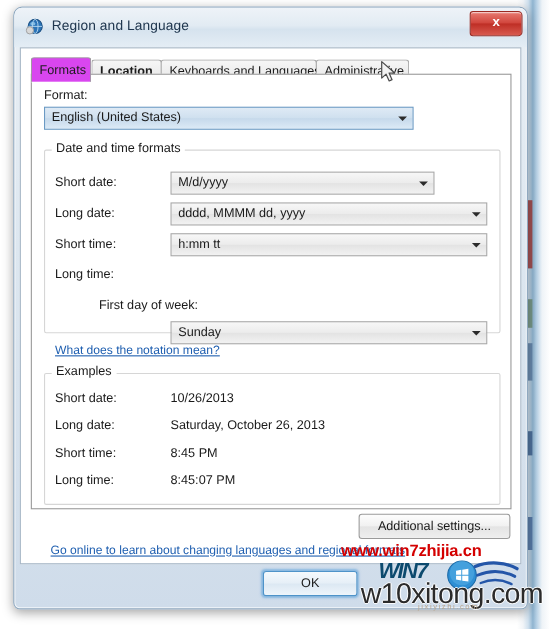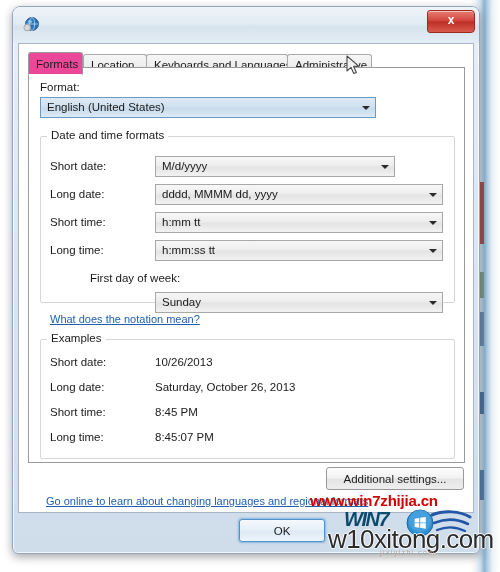--- a/index.html
+++ b/index.html
@@ -103,21 +103,21 @@
     background: linear-gradient(to bottom, #f6f6f6 0%, #e7e7e7 100%);
     border: 1px solid #a9a9a9;
     border-bottom: none;
     border-radius: 3px 3px 0 0;
     box-sizing: border-box;
     white-space: nowrap;
     cursor: default;
   }
   .tab.active {
     top: 0px; height: 23px; line-height: 22px;
-    background: #ec4899;
+    background: #d946ef;
     border-color: #9a9a9a;
     border-bottom: 1px solid #ffffff;
     z-index: 5;
     font-weight: normal;
   }
   .tab-page {
     position: absolute;
     left: 9px; top: 23px;
     width: 437px; height: 396px;
     background: #ffffff;
@@ -290,28 +290,29 @@
 
     <div class="titlebar">
       <svg class="title-icon" viewBox="0 0 17 17">
         <circle cx="9" cy="8" r="6.4" fill="#2b74b8"></circle>
         <circle cx="9" cy="8" r="6.4" fill="none" stroke="#1a4f83" stroke-width="1"></circle>
         <ellipse cx="9" cy="8" rx="2.6" ry="6.4" fill="none" stroke="#bcdcf2" stroke-width=".8"></ellipse>
         <path d="M2.7 8 H15.3" stroke="#bcdcf2" stroke-width=".8" fill="none"></path>
         <ellipse cx="6.9" cy="5.6" rx="2.4" ry="1.6" fill="#9fd2f2" opacity=".75"></ellipse>
         <circle cx="4.2" cy="11.6" r="3.3" fill="#d8d8d8" stroke="#9a9a9a" stroke-width=".8"></circle>
       </svg>
+      <div class="title-text">Region and Language</div>
       <div class="close-btn">x</div>
     </div>
 
     <div class="dialog-body">
 
       <div class="tabstrip">
         <div class="tab active" style="left:0px; width:55px;">Formats</div>
-        <div class="tab" style="left:55px; width:64px;">Location</div>
+        <div class="tab" style="left:55px; width:64px;font-weight:bold;">Location</div>
         <div class="tab" style="left:118px; width:142px;">Keyboards and Languages</div>
         <div class="tab" style="left:259px; width:85px;">Administrative</div>
       </div>
 
       <div class="tab-page">
 
         <div class="lbl" style="left:11px; top:13px;">Format:</div>
         <div class="combo focused" style="left:11px; top:29px; width:336px;">
           <span class="ctext">English (United States)</span>
           <span class="arrow"></span>
@@ -332,24 +333,20 @@
           <span class="arrow"></span>
         </div>
 
         <div class="lbl" style="left:21px; top:148px;">Short time:</div>
         <div class="combo grey" style="left:126px; top:144px; width:288px;">
           <span class="ctext">h:mm tt</span>
           <span class="arrow"></span>
         </div>
 
         <div class="lbl" style="left:21px; top:176px;">Long time:</div>
-        <div class="combo grey" style="left:126px; top:172px; width:288px;">
-          <span class="ctext">h:mm:ss tt</span>
-          <span class="arrow"></span>
-        </div>
 
         <div class="lbl" style="left:21px; top:204px;margin-left:40px;">First day of week:</div>
         <div class="combo grey" style="left:126px; top:200px; width:288px;margin-top:24px;">
           <span class="ctext">Sunday</span>
           <span class="arrow"></span>
         </div>
 
         <div class="link" style="left:21px; top:245px;">What does the notation mean?</div>
 
         <div class="group" style="left:11px; top:271px; width:415px; height:120px;"></div>

